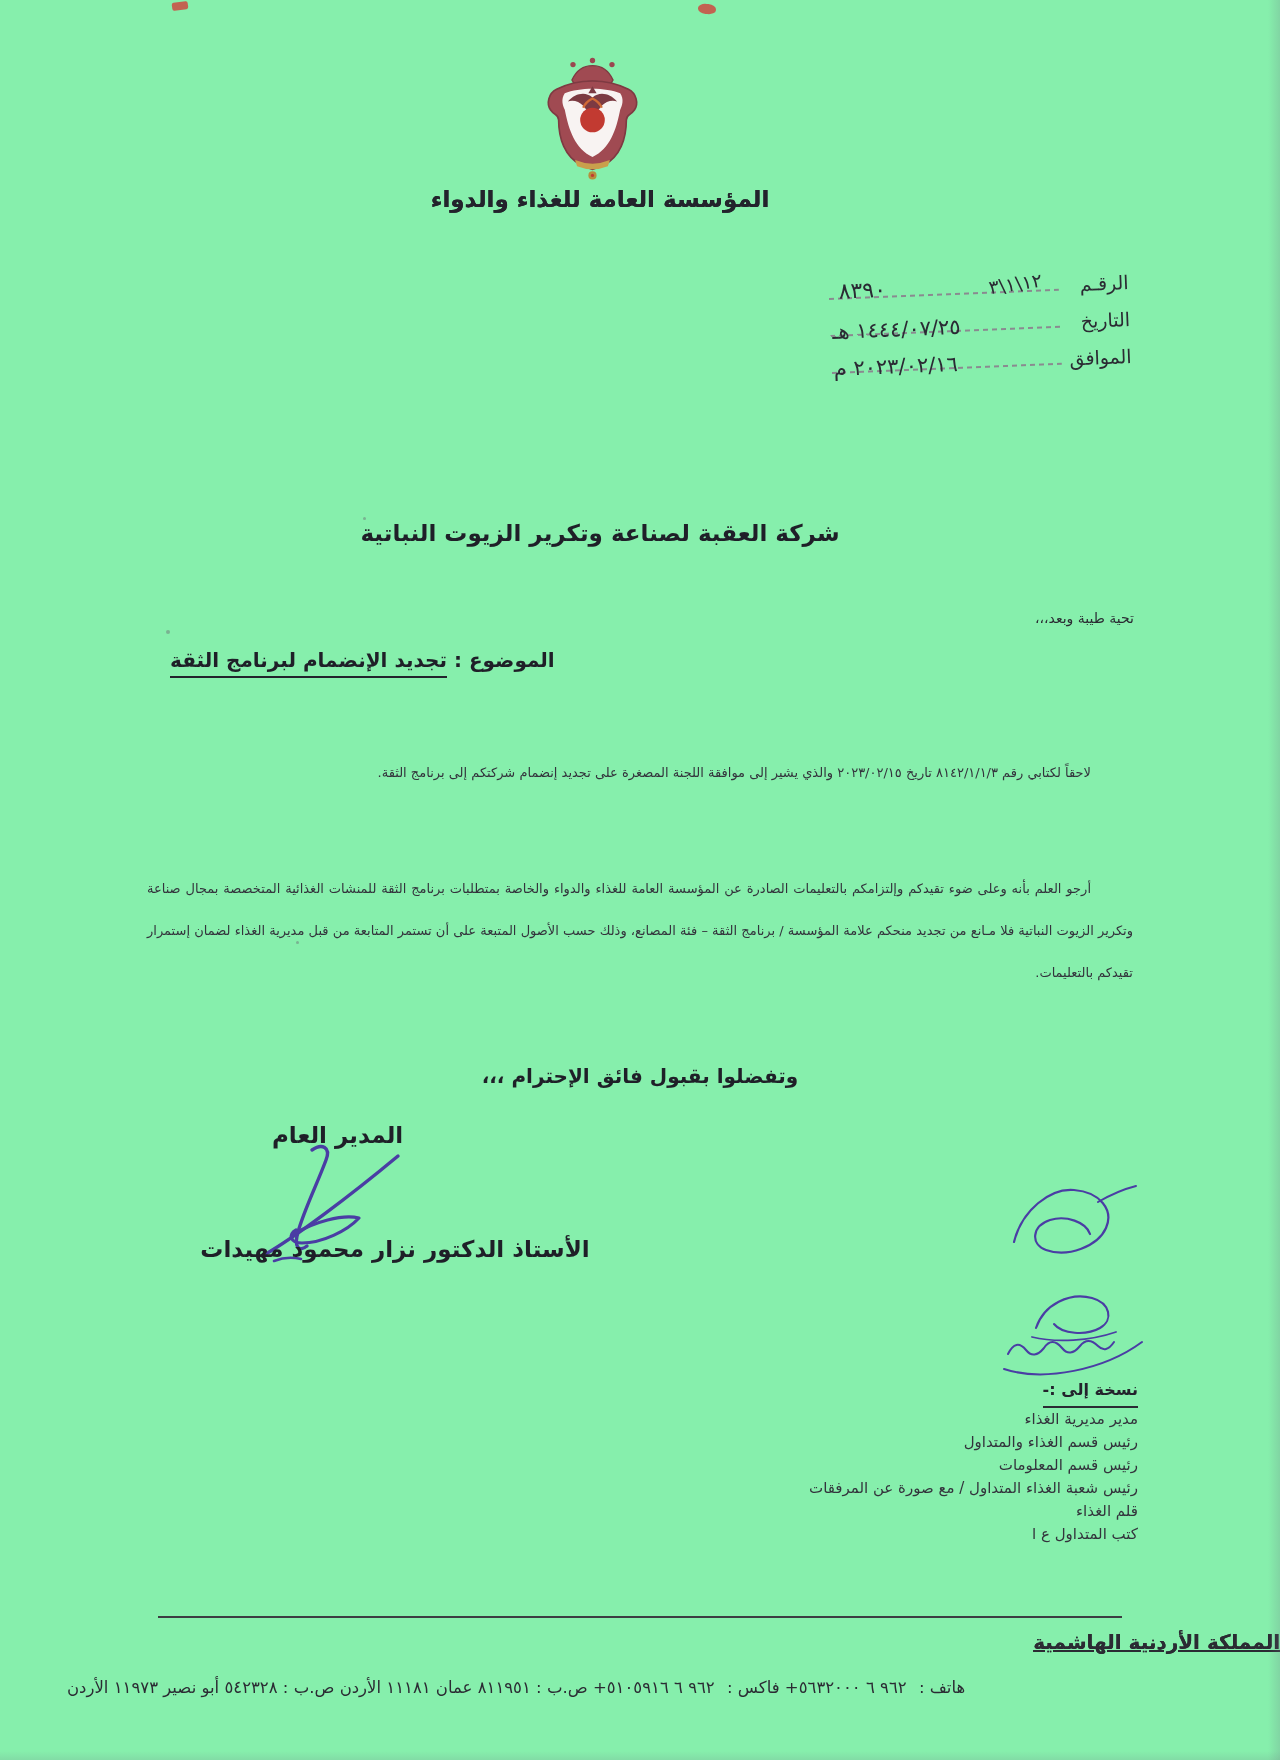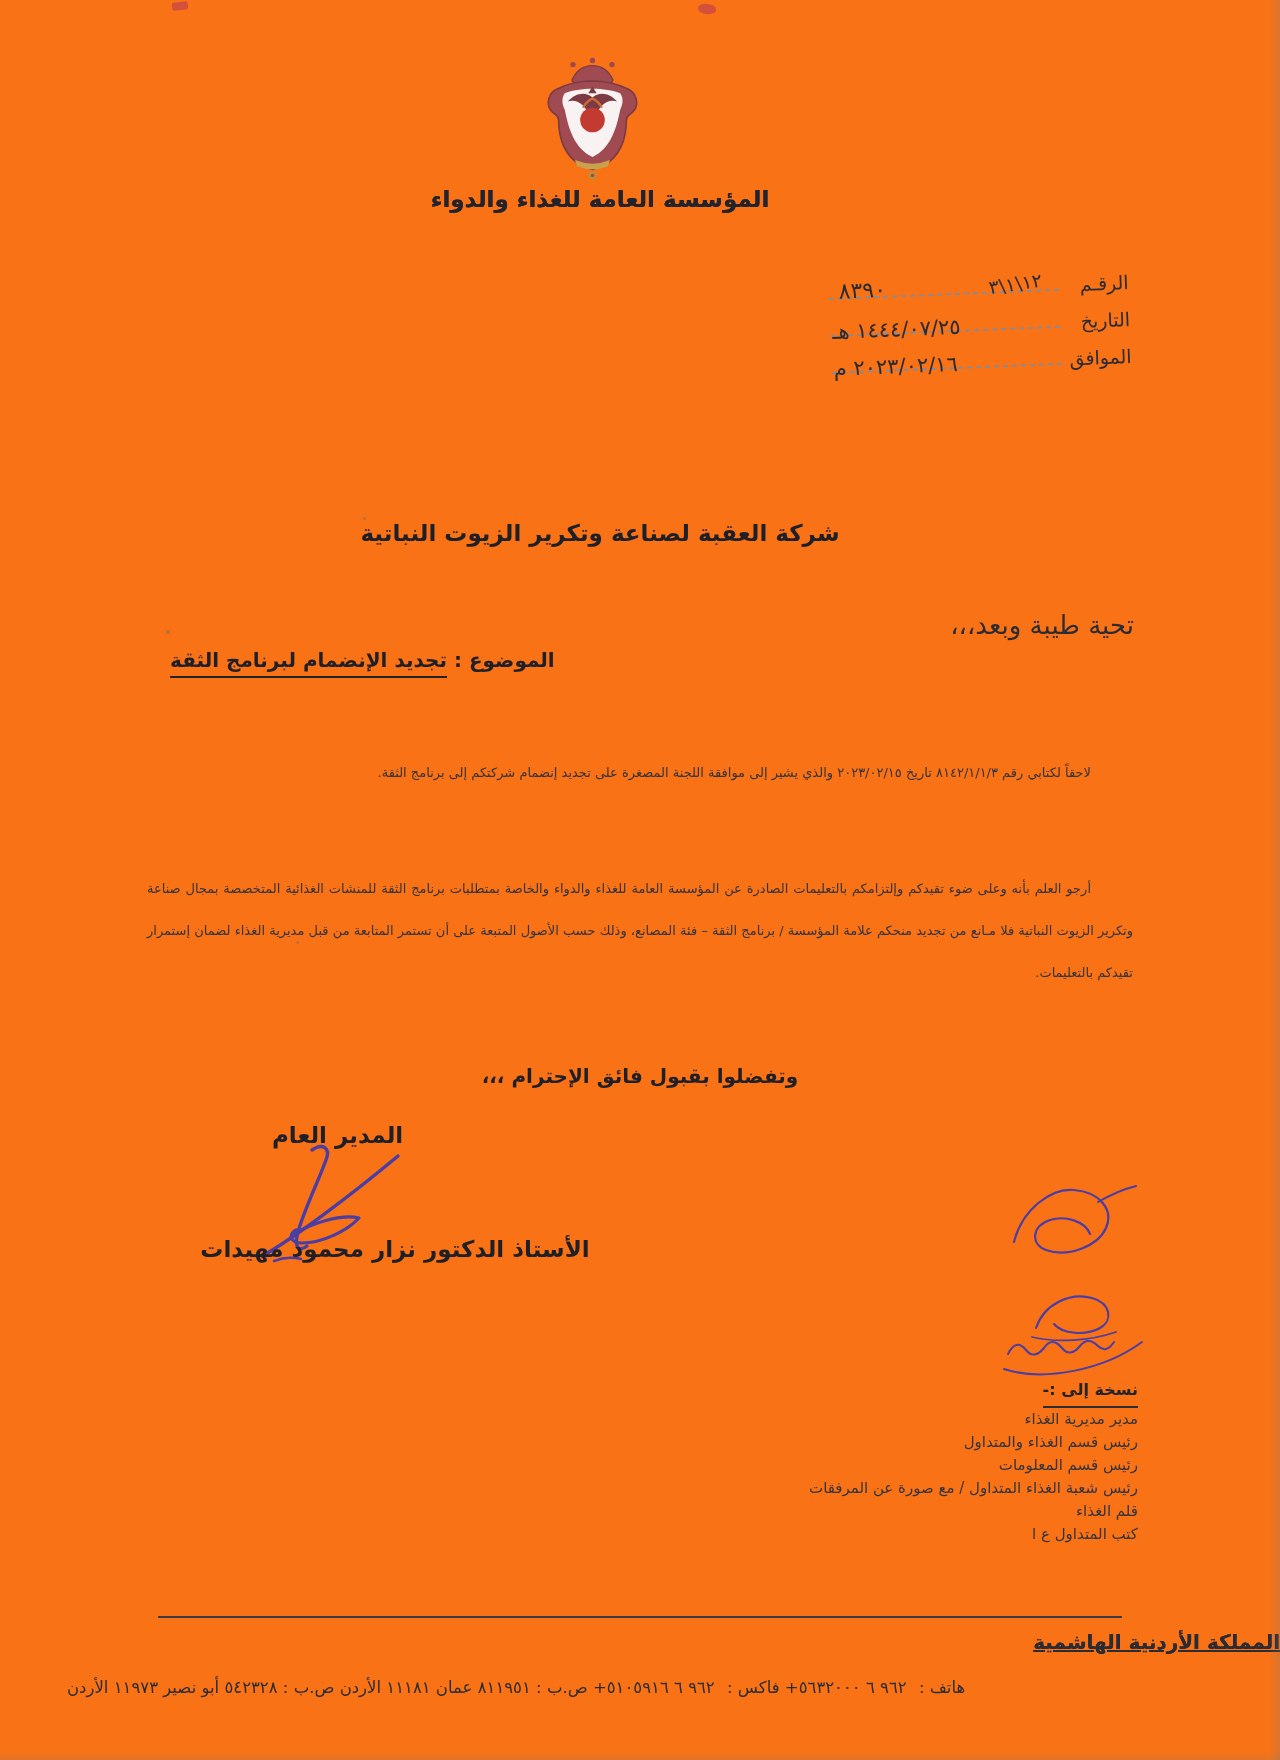--- a/index.html
+++ b/index.html
@@ -1,18 +1,18 @@
 <!DOCTYPE html>
 <html lang="ar"><head>
 <meta charset="utf-8">
 <style>
   html,body{margin:0;padding:0;background:#e9ebed;}
   .page{
     position:relative; width:1280px; height:1760px; margin:0 auto;
-    background:#f97316; overflow:hidden;
+    background:#86efac; overflow:hidden;
     font-family:"DejaVu Sans", sans-serif; color:#33333c;
   }
   .abs{position:absolute;}
   
   .edge-right{right:0;top:0;width:12px;height:100%;
     background:linear-gradient(to right, rgba(0,0,0,0), rgba(110,120,132,.22));}
   .edge-bottom{left:0;bottom:0;width:100%;height:9px;
     background:linear-gradient(to bottom, rgba(0,0,0,0), rgba(110,120,132,.16));}
   .red-mark{background:#cc4a41;opacity:.85;border-radius:2px;}
   .speck{background:#6a6a72;border-radius:50%;opacity:.45;}
@@ -30,21 +30,21 @@
   .ref-label{position:absolute;right:0;bottom:6px;width:68px;
     font-size:19px;color:#2b2b33;text-align:right;}
   .ref-line{position:absolute;right:70px;left:2px;bottom:11px;height:2px;
     background:repeating-linear-gradient(to left,#8a8a90 0 5px,transparent 5px 9px);}
   .ref-val{position:absolute;font-size:21px;color:#2a2a33;white-space:nowrap;}
   .hand-num{transform:rotate(-6deg);font-size:19px;}
 
   
   .recipient{left:340px;top:520px;width:520px;text-align:center;direction:rtl;
     font-size:23px;font-weight:bold;color:#1f1f28;}
-  .greeting{right:146px;top:610px;direction:rtl;font-size:26px;color:#2b2b33;}
+  .greeting{right:146px;top:610px;direction:rtl;font-size:14px;color:#2b2b33;}
   .subject{left:170px;top:648px;direction:rtl;font-size:20px;font-weight:bold;color:#1f1f28;white-space:nowrap;}
   .subject .subject-text{border-bottom:2.5px solid #23232c;padding-bottom:4px;}
   .body-par{left:147px;right:147px;direction:rtl;text-align:justify;
     font-size:13px;line-height:42px;color:#33333c;text-indent:42px;}
   .par1{top:752px;}
   .par2{top:868px;}
   .closing{left:145px;right:145px;top:1064px;text-align:center;direction:rtl;
     font-size:20px;font-weight:bold;color:#1f1f28;}
   .sig-title{left:272px;top:1122px;direction:rtl;font-size:23px;font-weight:bold;color:#1f1f28;}
   .sig-ink{left:246px;top:1134px;width:172px;height:132px;}

